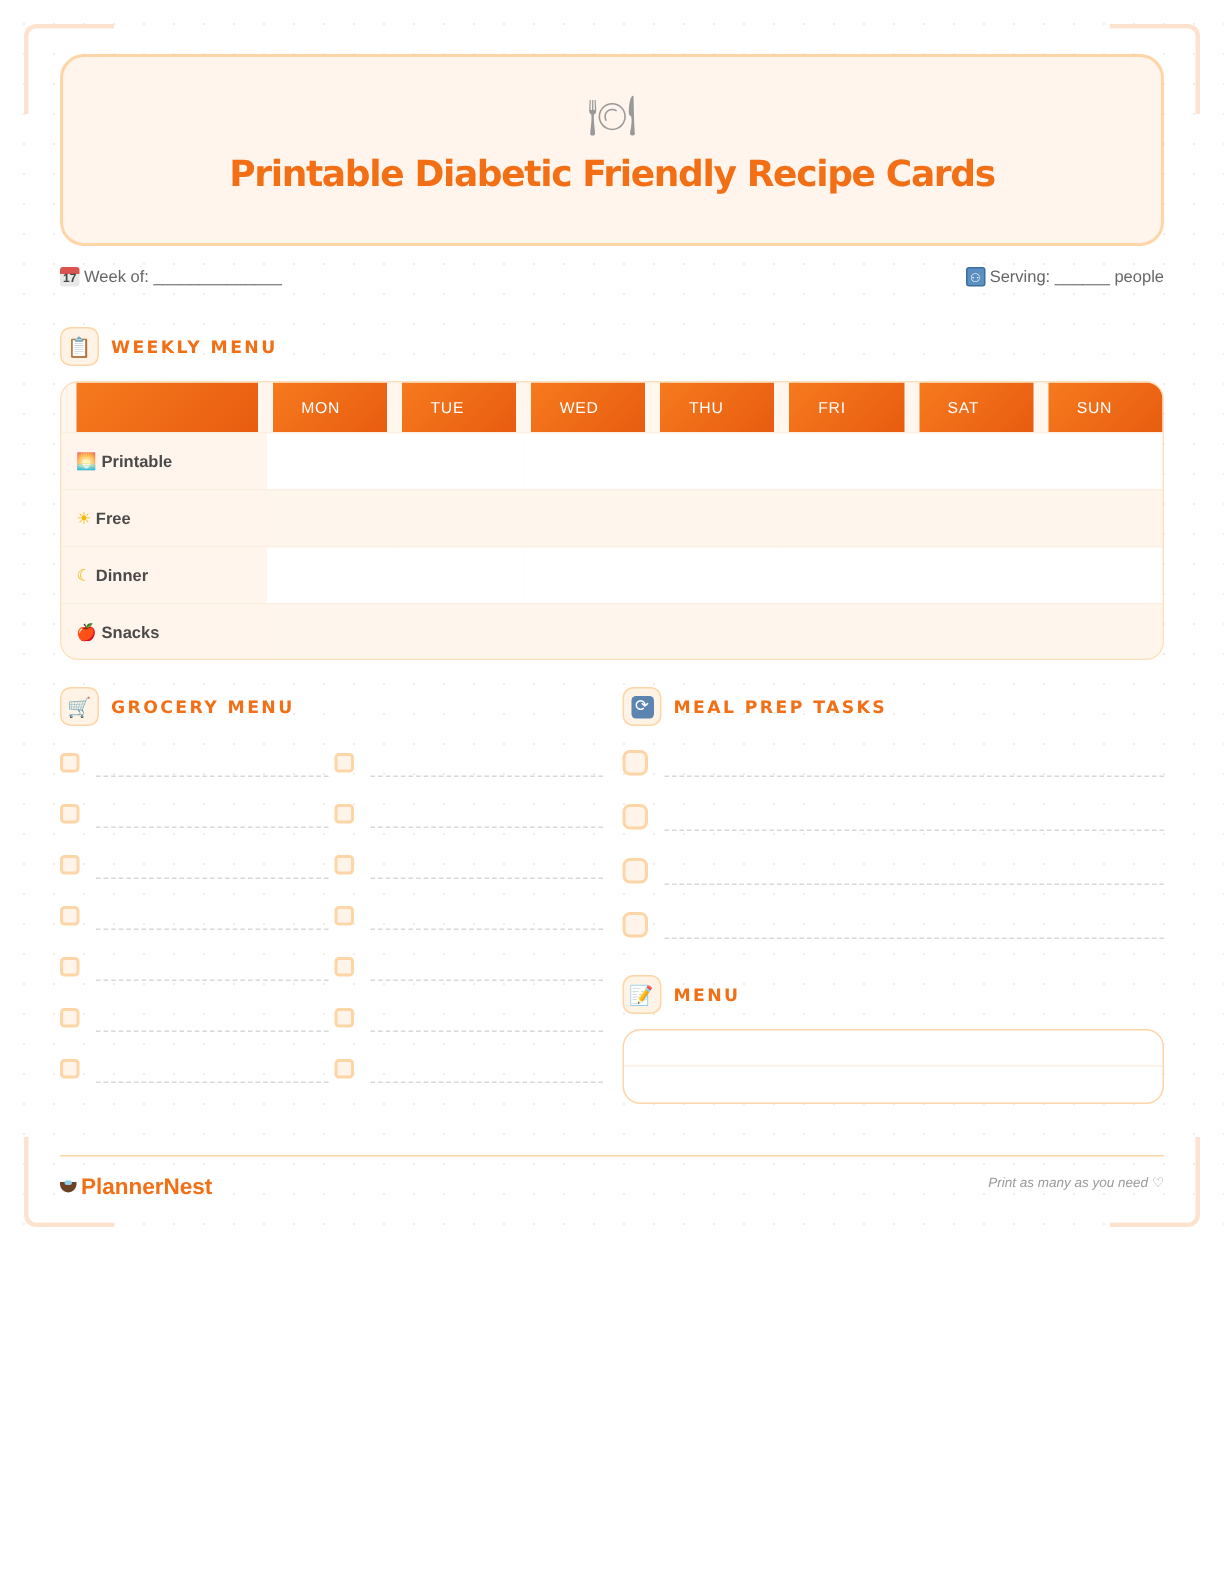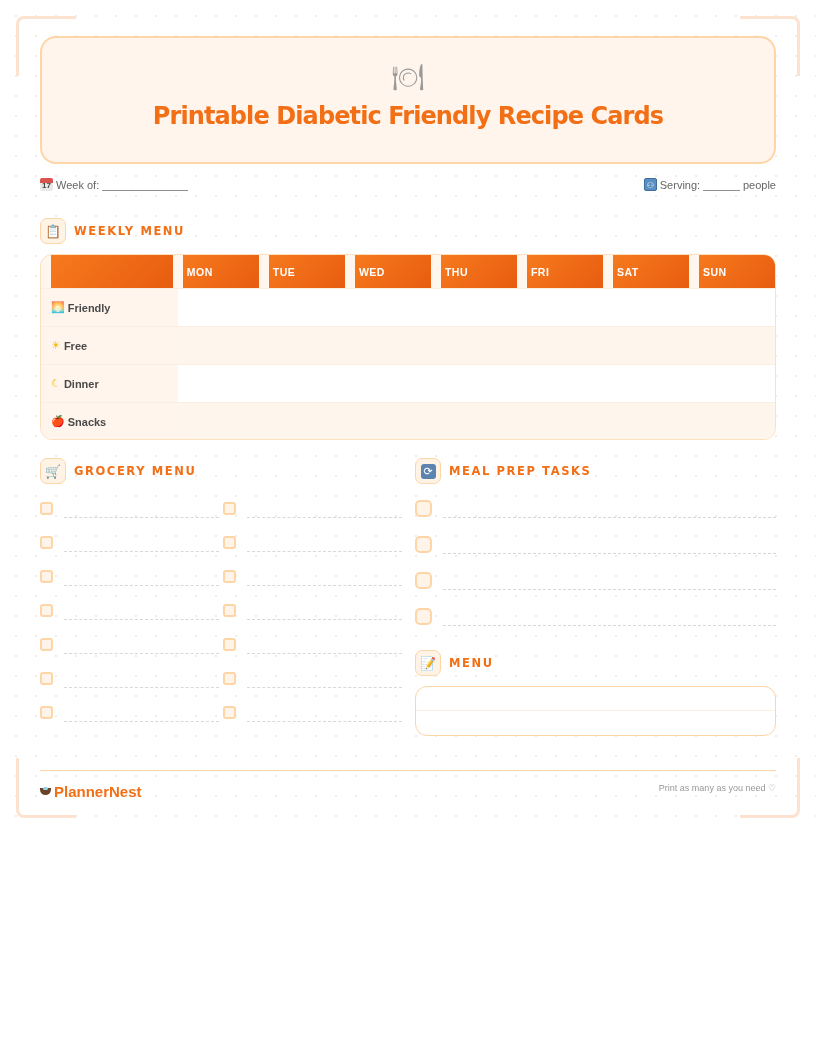--- a/index.html
+++ b/index.html
@@ -53,22 +53,22 @@
     letter-spacing: 1.6px; color: #f26f16;
   }
 
   
   .menu {
     position: absolute; left: 40px; top: 254px; width: 736px; height: 186px;
     border: 1.5px solid #fde0bd; border-radius: 12px; overflow: hidden; background: #fff6ee;
   }
   .menu-head { display: flex; height: 33px; }
   .mh-cell {
-    height: 33px; color: #fff; font-weight: bold; font-size: 10.5px; letter-spacing: 0.5px;
-    display: flex; align-items: center; padding-left: 4px;
+    height: 33px; color: #fff; font-weight: normal; font-size: 10.5px; letter-spacing: 0.5px;
+    display: flex; align-items: center; padding-left: 19px;
     background: linear-gradient(135deg, #f67a1e, #e85c10);
     margin-left: 10px;
   }
   .mh-corner { width: 137px; }
   .mh-day { width: 85.3px; }
   .menu-row { display: flex; height: 38px; border-top: 1px solid #fbeee0; }
   .mr-label {
     width: 137px; display: flex; align-items: center; padding-left: 10px; gap: 3px;
     font-weight: bold; font-size: 11px; color: #4a4a4a; background: #fff5ec;
   }
@@ -89,21 +89,21 @@
     border: 1.5px solid #fdd5a6; border-radius: 12px; background: #fff;
   }
   .notes-line { position: absolute; left: 0; right: 0; top: 23px; border-top: 1px solid #fdf0e2; }
 
   .footer-rule { position: absolute; left: 40px; top: 770px; width: 736px; border-top: 1.5px solid #fdd5a6; }
   .footer { position: absolute; left: 40px; top: 783px; width: 736px; height: 14px; font-size: 9px; color: #999; }
   .f-brand { position: absolute; left: 0; top: 0; display: flex; align-items: center; gap: 3px; font-weight: bold; color: #f26f16; font-size: 15px; }
   .nest-ico { display: inline-block; width: 11px; height: 7px; background: #6b4226; border-radius: 0 0 6px 6px; position: relative; }
   .nest-ico::after { content: ""; position: absolute; left: 3px; top: -1px; width: 5px; height: 3px; background: #8fd3f0; border-radius: 2px; }
   .f-center { position: absolute; left: 0; right: 0; top: 0; text-align: center; }
-  .f-right { position: absolute; right: 0; top: 0; }
+  .f-right { position: absolute; right: 0; top: 0; font-style: italic; }
 </style>
 </head>
 <body>
 
 <div class="page">
   <div class="corner c-tl"></div>
   <div class="corner c-tr"></div>
   <div class="corner c-bl"></div>
   <div class="corner c-br"></div>
 
@@ -136,21 +136,21 @@
       <div class="mh-cell mh-day">WED</div>
       <div class="mh-cell mh-day">THU</div>
       <div class="mh-cell mh-day">FRI</div>
       <div class="mh-cell mh-day">SAT</div>
       <div class="mh-cell mh-day">SUN</div>
     </div>
 
     <div class="menu-row row-white">
       <div class="mr-label">
         <span style="font-size:11px;">🌅</span>
-        <span>Friendly</span>
+        <span>Printable</span>
       </div>
       <div class="mr-cells">
         <div class="mr-cell"></div>
           <div class="mr-cell"></div>
           <div class="mr-cell"></div>
           <div class="mr-cell"></div>
           <div class="mr-cell"></div>
           <div class="mr-cell"></div>
           <div class="mr-cell"></div>
       </div>

